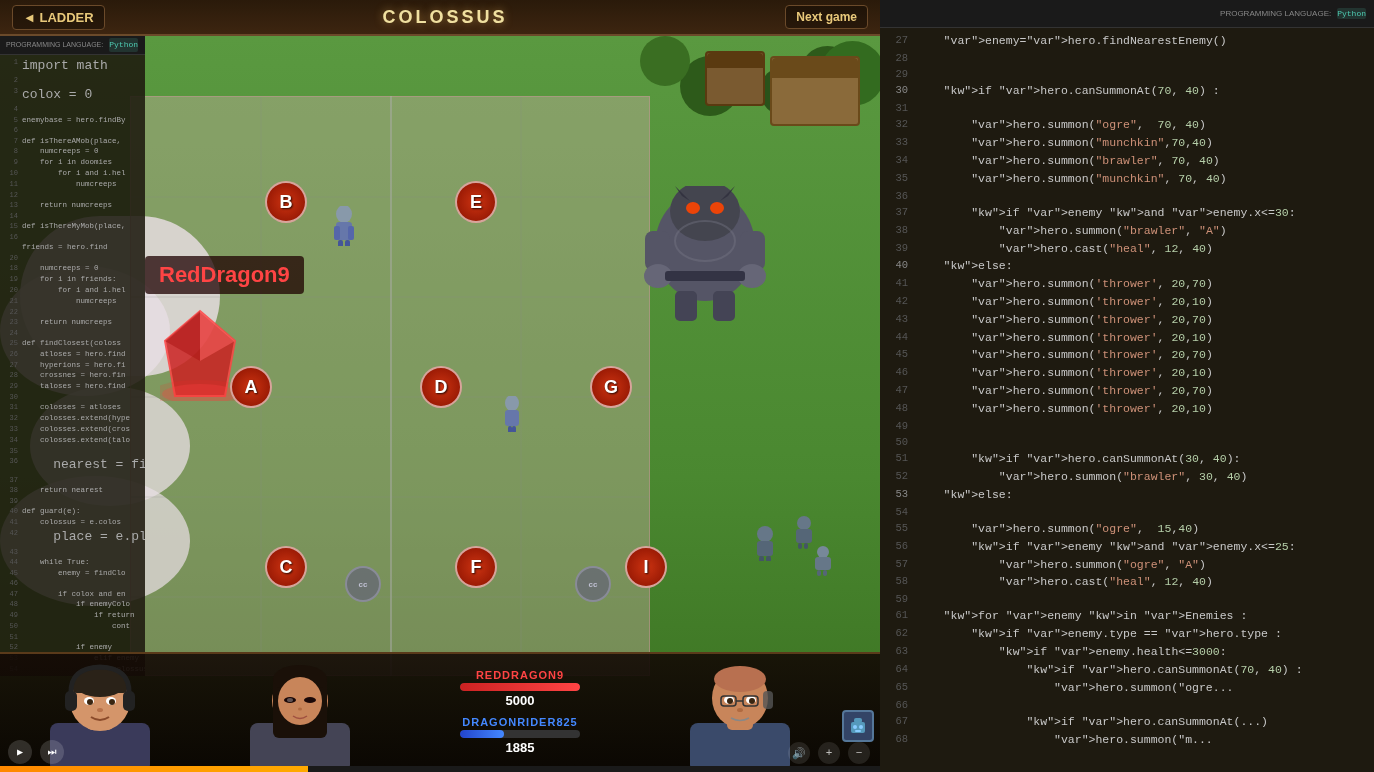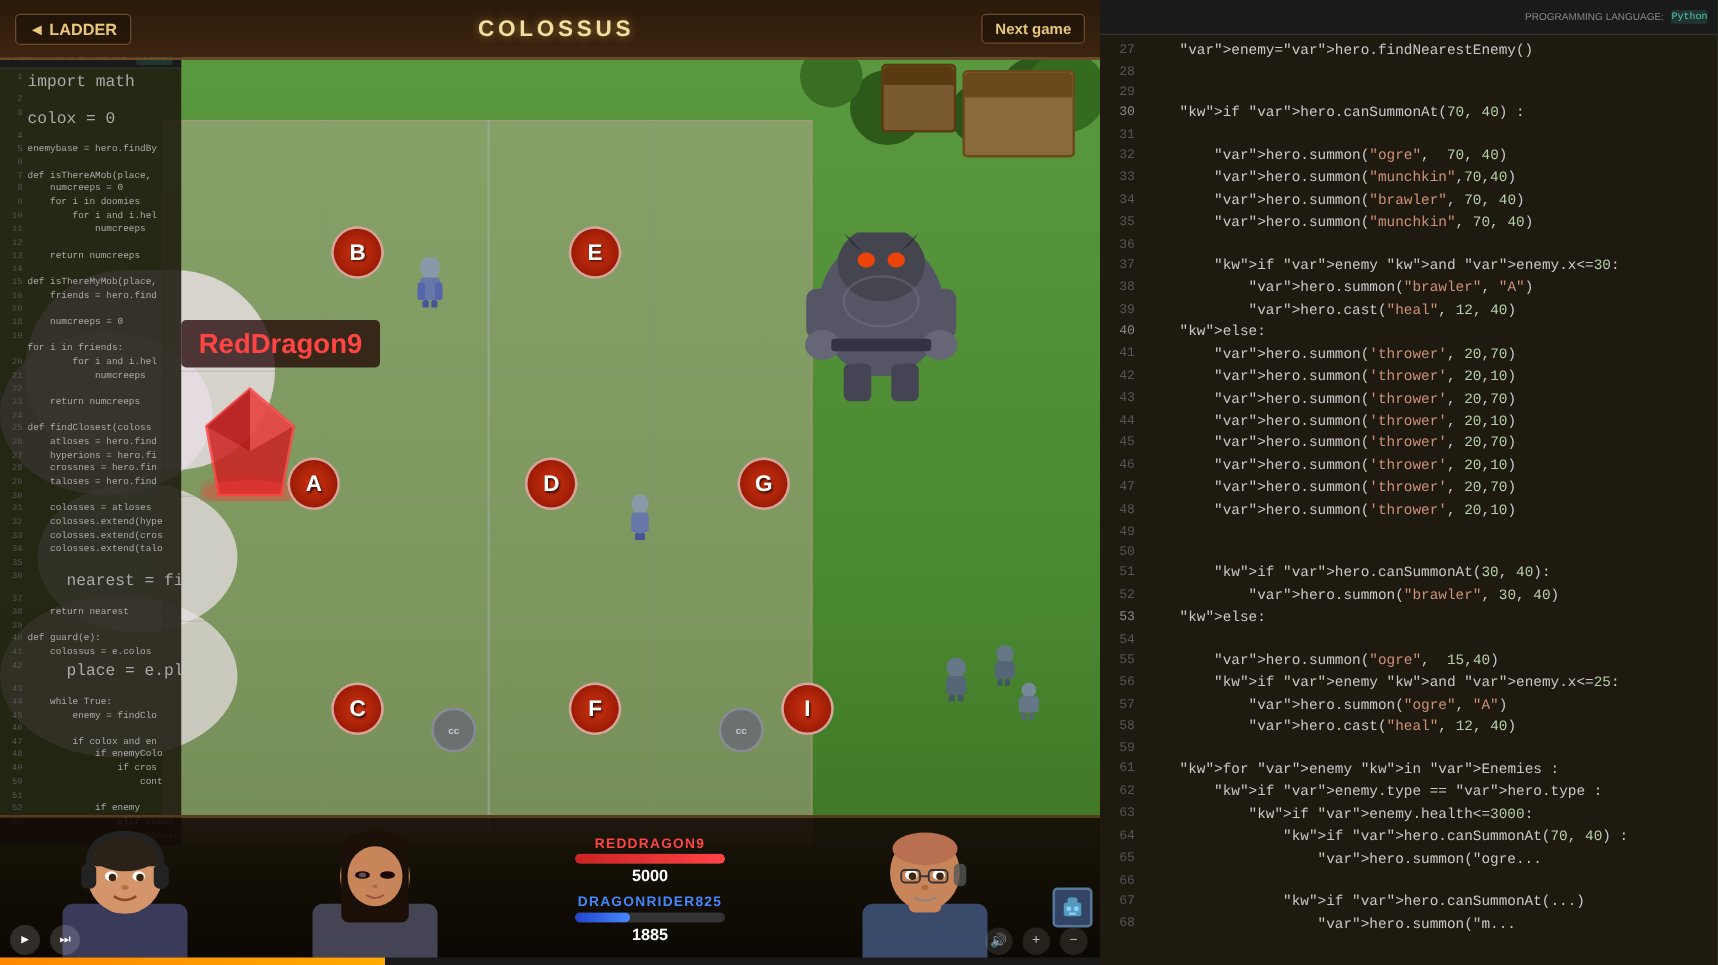--- a/index.html
+++ b/index.html
@@ -19,21 +19,21 @@
       width: 880px;
       height: 772px;
       background: #4a7c3f;
       overflow: hidden;
     }
 
     
     #top-bar {
       position: absolute;
       top: 0; left: 0; right: 0;
-      height: 48px;
+      height: 36px;
       background: linear-gradient(to bottom, #2a1a0a, #3d2510);
       border-bottom: 2px solid #6b4a2a;
       display: flex;
       align-items: center;
       justify-content: space-between;
       padding: 0 12px;
       z-index: 100;
     }
 
     #ladder-btn {
@@ -795,33 +795,33 @@
             <span style="color: rgb(170, 170, 170); white-space: pre; font-size: 7.5px;">    return numcreeps</span>
           </div>
           <div style="display: flex; padding: 0px 2px;">
             <span style="color: rgb(85, 85, 85); width: 18px; text-align: right; padding-right: 4px; flex-shrink: 0; font-size: 7px;">14</span>
             <span style="color: rgb(170, 170, 170); white-space: pre; font-size: 7.5px;"></span>
           </div>
           <div style="display: flex; padding: 0px 2px;">
             <span style="color: rgb(85, 85, 85); width: 18px; text-align: right; padding-right: 4px; flex-shrink: 0; font-size: 7px;">15</span>
             <span style="color: rgb(170, 170, 170); white-space: pre; font-size: 7.5px;">def isThereMyMob(place,</span>
           </div>
-          <div style="display: flex; padding: 0px 2px;">
+          <div style="display: flex; padding: 0px 2px; flex-direction: column;">
             <span style="color: rgb(85, 85, 85); width: 18px; text-align: right; padding-right: 4px; flex-shrink: 0; font-size: 7px;">16</span>
             <span style="color: rgb(170, 170, 170); white-space: pre; font-size: 7.5px;">    friends = hero.find</span>
           </div>
           <div style="display: flex; padding: 0px 2px;">
             <span style="color: rgb(85, 85, 85); width: 18px; text-align: right; padding-right: 4px; flex-shrink: 0; font-size: 7px;">20</span>
             <span style="color: rgb(170, 170, 170); white-space: pre; font-size: 7.5px;"></span>
           </div>
           <div style="display: flex; padding: 0px 2px;">
             <span style="color: rgb(85, 85, 85); width: 18px; text-align: right; padding-right: 4px; flex-shrink: 0; font-size: 7px;">18</span>
             <span style="color: rgb(170, 170, 170); white-space: pre; font-size: 7.5px;">    numcreeps = 0</span>
           </div>
-          <div style="display: flex; padding: 0px 2px; flex-direction: column;">
+          <div style="display: flex; padding: 0px 2px;">
             <span style="color: rgb(85, 85, 85); width: 18px; text-align: right; padding-right: 4px; flex-shrink: 0; font-size: 7px;">19</span>
             <span style="color: rgb(170, 170, 170); white-space: pre; font-size: 7.5px;">    for i in friends:</span>
           </div>
           <div style="display: flex; padding: 0px 2px;">
             <span style="color: rgb(85, 85, 85); width: 18px; text-align: right; padding-right: 4px; flex-shrink: 0; font-size: 7px;">20</span>
             <span style="color: rgb(170, 170, 170); white-space: pre; font-size: 7.5px;">        for i and i.hel</span>
           </div>
           <div style="display: flex; padding: 0px 2px;">
             <span style="color: rgb(85, 85, 85); width: 18px; text-align: right; padding-right: 4px; flex-shrink: 0; font-size: 7px;">21</span>
             <span style="color: rgb(170, 170, 170); white-space: pre; font-size: 7.5px;">            numcreeps</span>
@@ -929,21 +929,21 @@
           <div style="display: flex; padding: 0px 2px;">
             <span style="color: rgb(85, 85, 85); width: 18px; text-align: right; padding-right: 4px; flex-shrink: 0; font-size: 7px;">47</span>
             <span style="color: rgb(170, 170, 170); white-space: pre; font-size: 7.5px;">        if colox and en</span>
           </div>
           <div style="display: flex; padding: 0px 2px;">
             <span style="color: rgb(85, 85, 85); width: 18px; text-align: right; padding-right: 4px; flex-shrink: 0; font-size: 7px;">48</span>
             <span style="color: rgb(170, 170, 170); white-space: pre; font-size: 7.5px;">            if enemyColo</span>
           </div>
           <div style="display: flex; padding: 0px 2px;">
             <span style="color: rgb(85, 85, 85); width: 18px; text-align: right; padding-right: 4px; flex-shrink: 0; font-size: 7px;">49</span>
-            <span style="color: rgb(170, 170, 170); white-space: pre; font-size: 7.5px;">                if cros</span>
+            <span style="color: rgb(170, 170, 170); white-space: pre; font-size: 7.5px;">                if return</span>
           </div>
           <div style="display: flex; padding: 0px 2px;">
             <span style="color: rgb(85, 85, 85); width: 18px; text-align: right; padding-right: 4px; flex-shrink: 0; font-size: 7px;">50</span>
             <span style="color: rgb(170, 170, 170); white-space: pre; font-size: 7.5px;">                    cont</span>
           </div>
           <div style="display: flex; padding: 0px 2px;">
             <span style="color: rgb(85, 85, 85); width: 18px; text-align: right; padding-right: 4px; flex-shrink: 0; font-size: 7px;">51</span>
             <span style="color: rgb(170, 170, 170); white-space: pre; font-size: 7.5px;"></span>
           </div>
           <div style="display: flex; padding: 0px 2px;">

